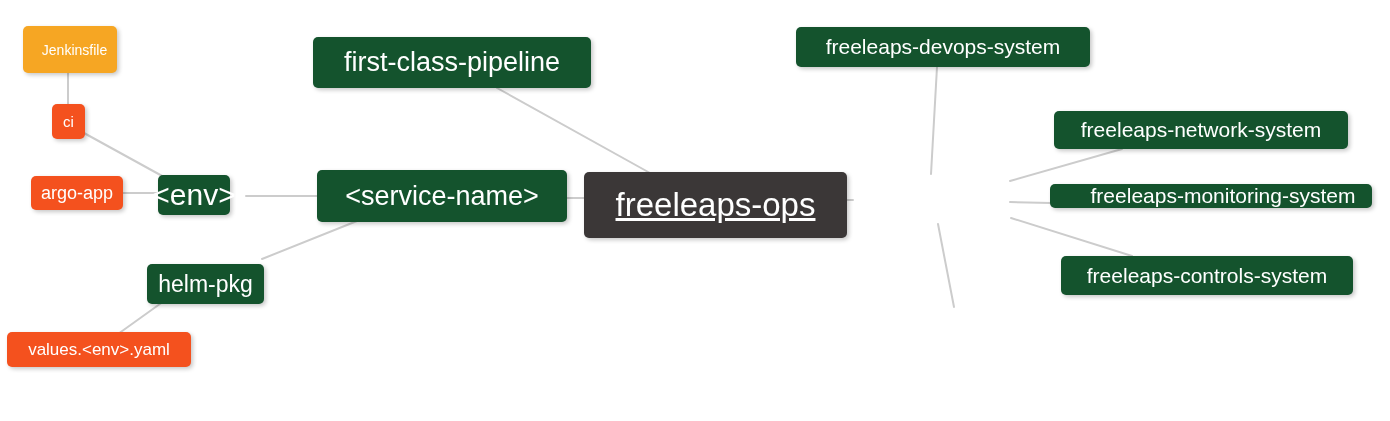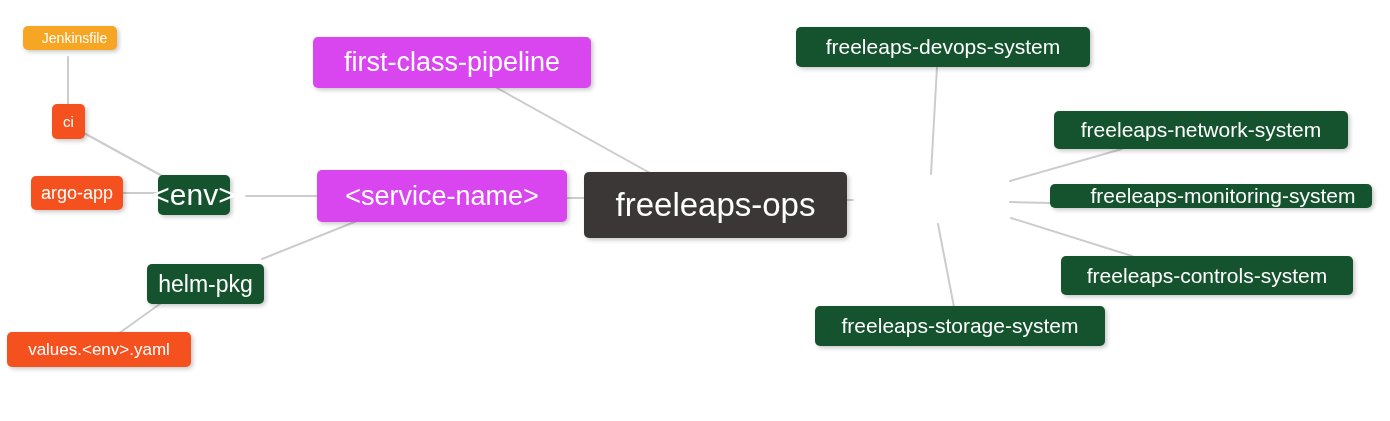--- a/index.html
+++ b/index.html
@@ -33,21 +33,21 @@
     align-items: center;
     justify-content: center;
     color: #ffffff;
     border-radius: 5px;
     box-shadow: 2px 2px 4px rgba(0,0,0,0.22);
     white-space: nowrap;
     cursor: default;
     box-sizing: border-box;
   }
   .node.root    { background: #3b3737; }
-  .node.blue    { background: #d946ef; }
+  .node.blue    { background: #14532d; }
   .node.green   { background: #14532d; }
   .node.red     { background: #f4511e; }
   .node.orange  { background: #f6a623; }
 </style>
 </head>
 <body>
 
 <div class="canvas">
 
   <svg class="edge-layer" viewBox="0 0 1390 421">
@@ -60,42 +60,41 @@
     <line x1="497" y1="88" x2="650" y2="173"></line>
     <line x1="567" y1="198" x2="585" y2="198"></line>
     <line x1="845" y1="200" x2="853" y2="200"></line>
     <line x1="931" y1="174" x2="937" y2="67"></line>
     <line x1="1010" y1="181" x2="1122" y2="149"></line>
     <line x1="1010" y1="202" x2="1051" y2="203"></line>
     <line x1="1011" y1="218" x2="1132" y2="256"></line>
     <line x1="938" y1="224" x2="954" y2="307"></line>
   </svg>
 
-  <div class="node orange" style="left:23px;  top:26px;  width:94px;  height:24px; font-size:14px;padding-left:9px;">Jenkinsfile</div>
+  <div class="node orange" style="left:23px;  top:26px;  width:94px;  height:47px; font-size:14px;padding-left:9px;">Jenkinsfile</div>
 
   <div class="node red" style="left:52px;  top:104px; width:33px;  height:35px; font-size:15px;">ci</div>
 
   <div class="node red" style="left:31px;  top:176px; width:92px;  height:34px; font-size:18px;">argo-app</div>
 
   <div class="node green" style="left:158px; top:175px; width:72px;  height:40px; font-size:30px;">&lt;env&gt;</div>
 
   <div class="node green" style="left:147px; top:264px; width:117px; height:40px; font-size:23px;">helm-pkg</div>
 
   <div class="node red" style="left:7px;   top:332px; width:184px; height:35px; font-size:17px;">values.&lt;env&gt;.yaml</div>
 
   <div class="node blue" style="left:313px; top:37px;  width:278px; height:51px; font-size:27px;">first-class-pipeline</div>
 
   <div class="node blue" style="left:317px; top:170px; width:250px; height:52px; font-size:27px;">&lt;service-name&gt;</div>
 
-  <div class="node root" style="left:584px; top:172px; width:263px; height:66px; font-size:33px;">freeleaps-ops</div>
+  <div class="node root" style="left:584px; top:172px; width:263px; height:66px; font-size:33px;text-decoration:underline;">freeleaps-ops</div>
 
 
   <div class="node green" style="left:796px;  top:27px;  width:294px; height:40px; font-size:21px;">freeleaps-devops-system</div>
 
   <div class="node green" style="left:1054px; top:111px; width:294px; height:38px; font-size:21px;">freeleaps-network-system</div>
 
   <div class="node green" style="left:1050px; top:184px; width:322px; height:24px; font-size:21px;padding-left:24px;">freeleaps-monitoring-system</div>
 
   <div class="node green" style="left:1061px; top:256px; width:292px; height:39px; font-size:21px;">freeleaps-controls-system</div>
 
-  <div class="node green" style="left:815px;  top:306px; width:290px; height:40px; font-size:21px;">freeleaps-storage-system</div>
 
 </div>
 
 </body></html>

